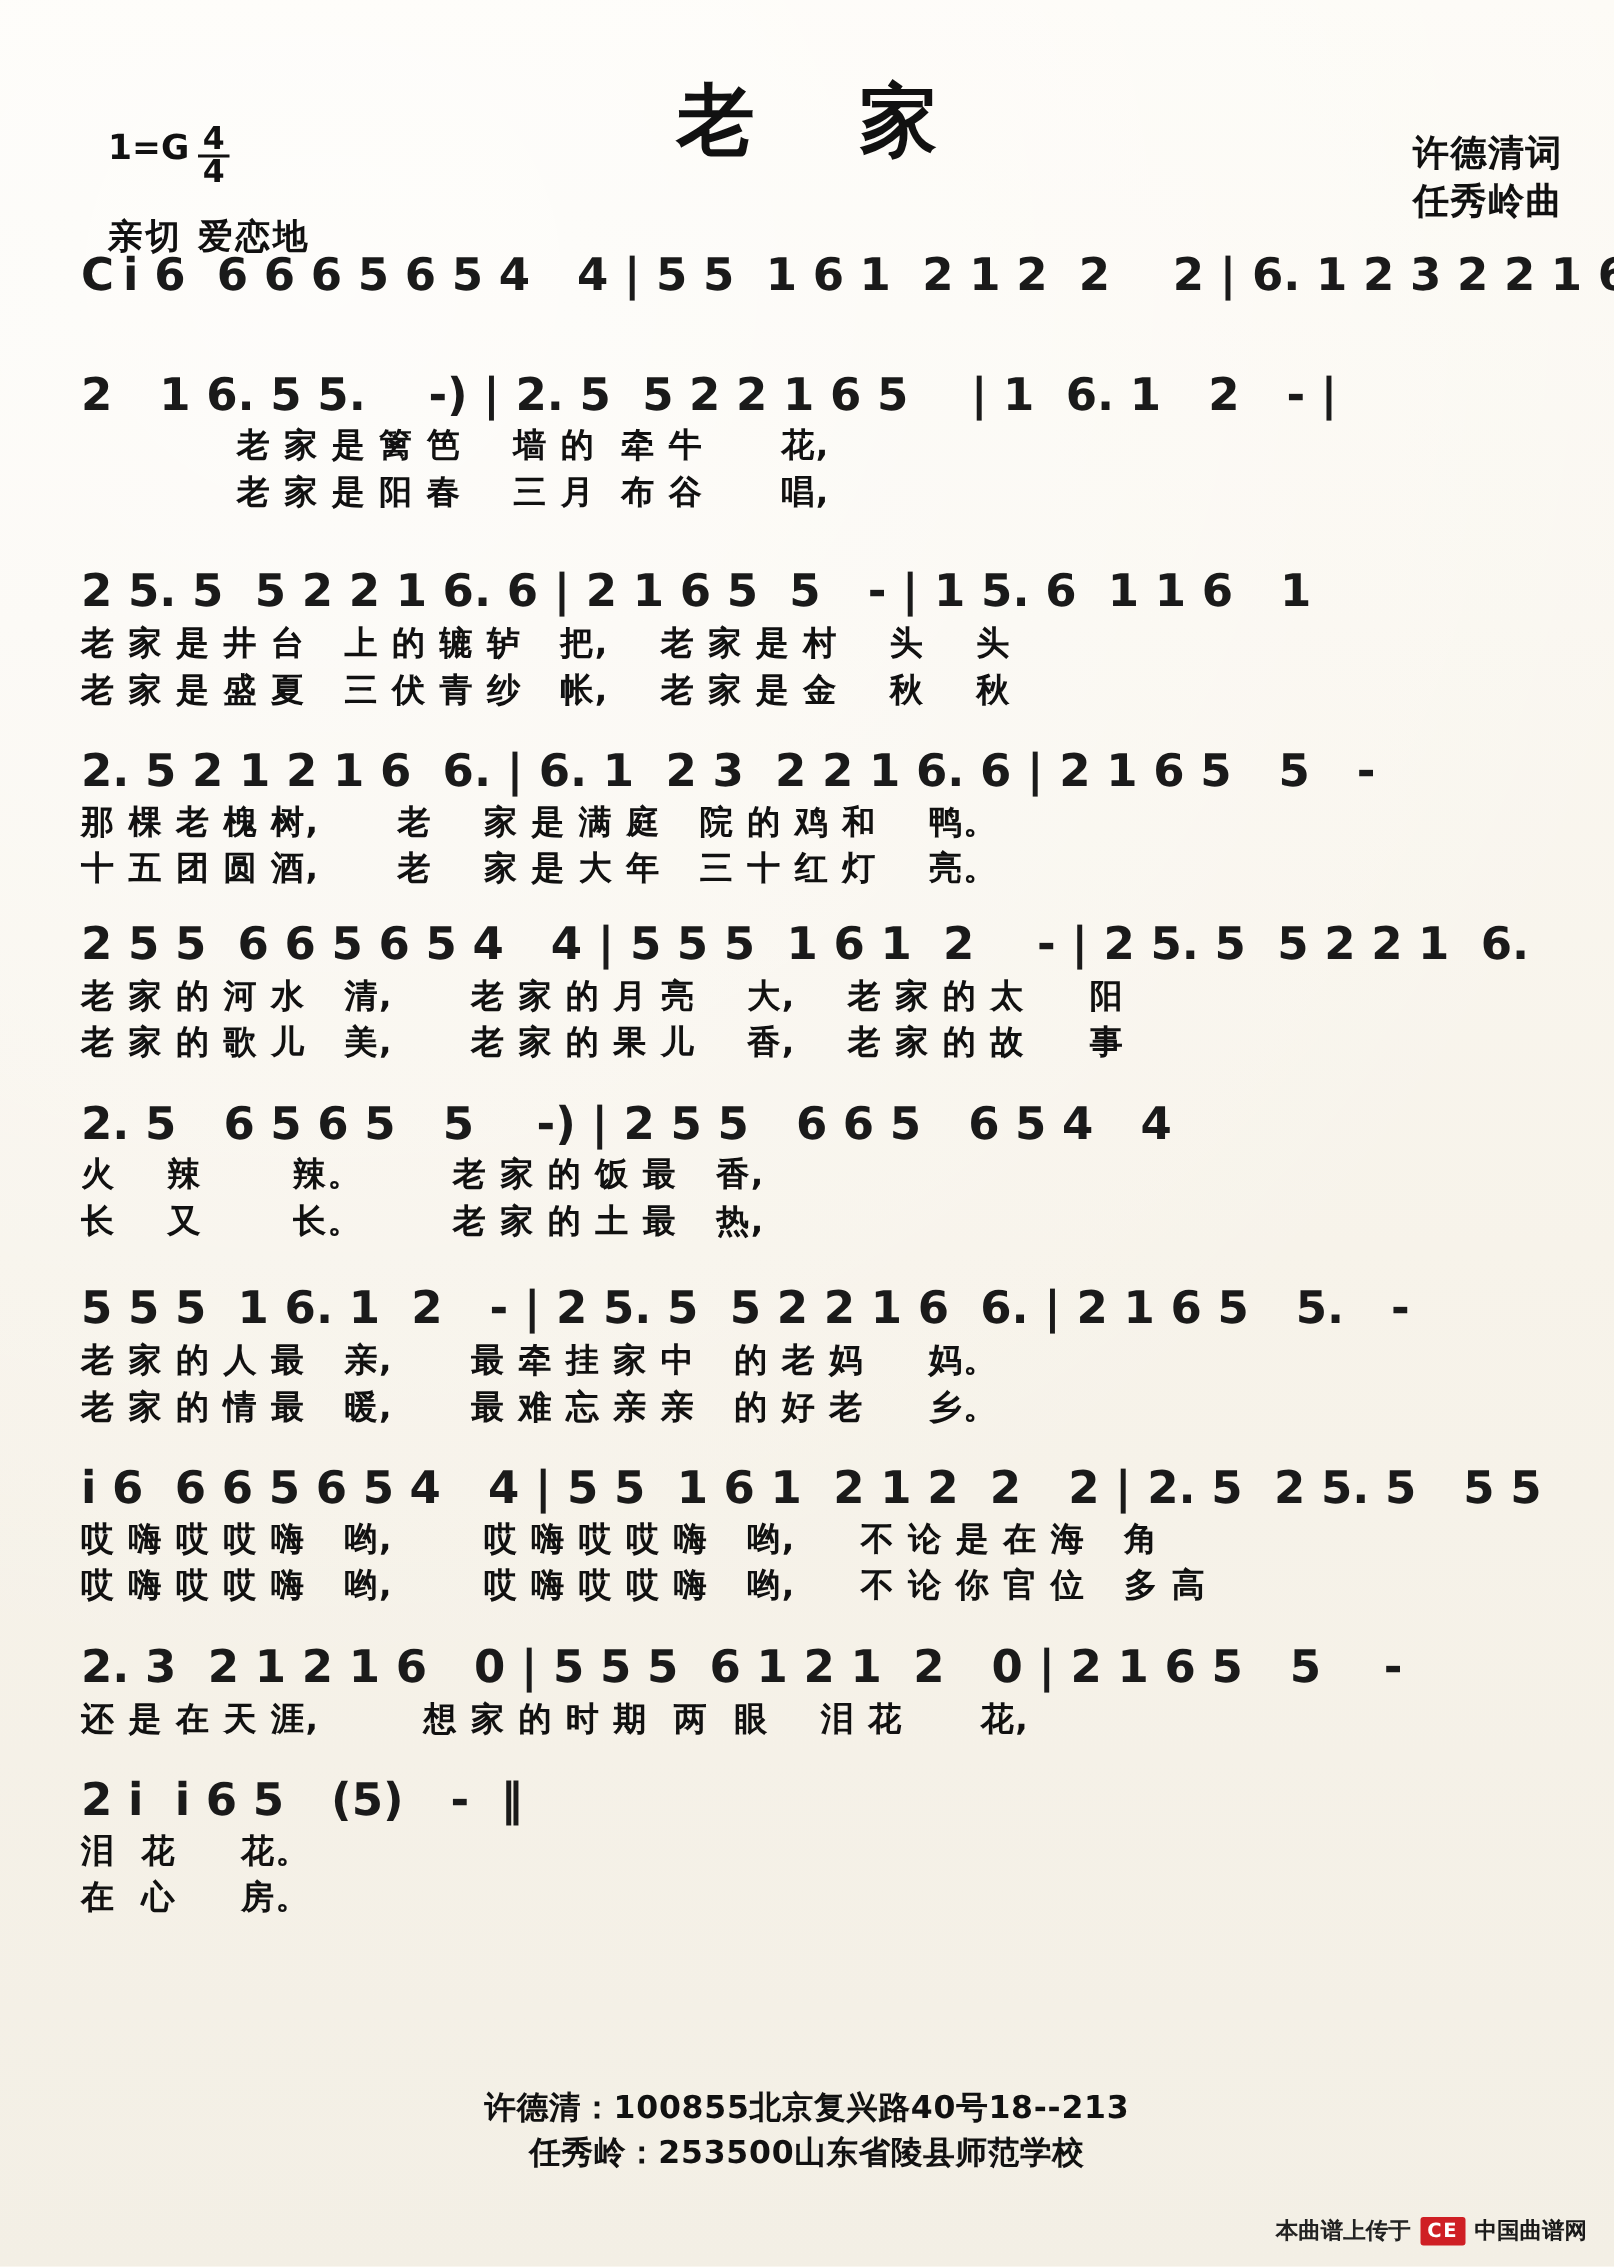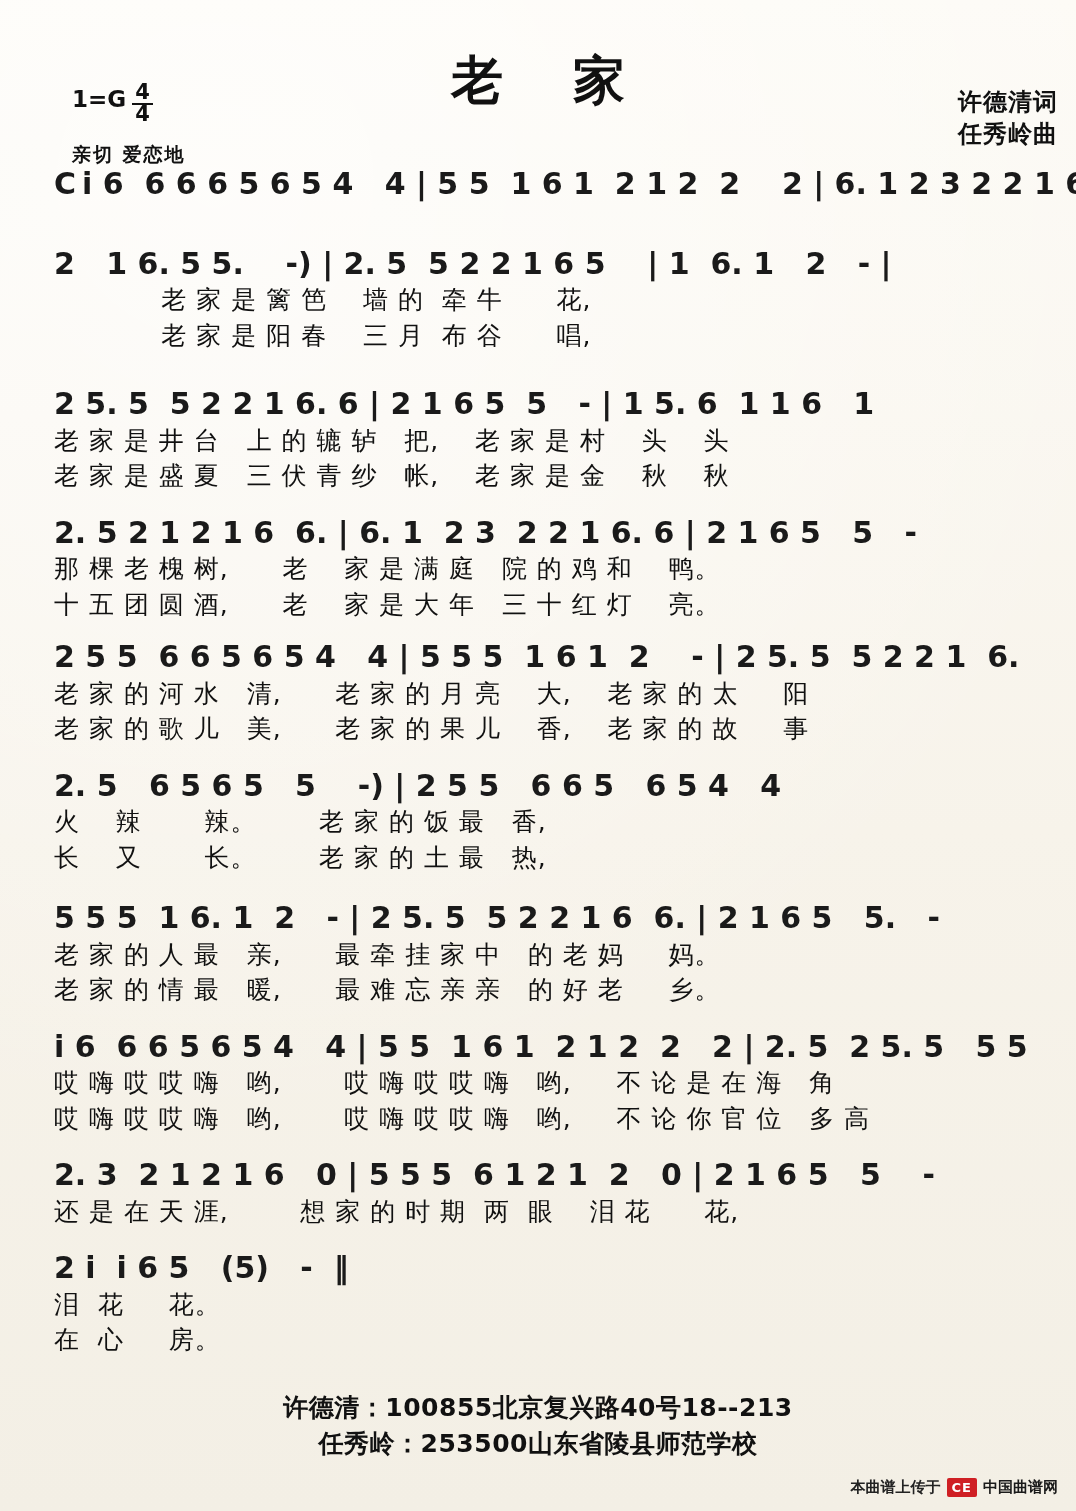--- a/index.html
+++ b/index.html
@@ -32,24 +32,24 @@
     display:flex;align-items:flex-start;gap:6px;
   }
   .key-block .meter{
     display:inline-flex;flex-direction:column;align-items:center;
     line-height:0.95;font-size:21px;margin-top:-3px;
   }
   .key-block .meter .num{border-bottom:2px solid #111;padding:0 3px;}
   .key-block .meter .den{padding:0 3px;}
   .expression{
     position:absolute;left:72px;top:142px;
-    font-size:19px;font-weight:700;color:#111;letter-spacing:2px;
+    font-size:23px;font-weight:700;color:#111;letter-spacing:2px;
   }
   .credits{
-    position:absolute;right:18px;top:86px;
+    position:absolute;right:34px;top:86px;
     text-align:right;font-size:24px;font-weight:700;line-height:1.35;
     letter-spacing:1px;color:#111;
   }
   
   .score{
     position:absolute;left:54px;top:168px;width:980px;
   }
   .system{
     position:relative;
     margin-bottom:10px;
@@ -61,33 +61,33 @@
     line-height:1.05;
     white-space:pre;
     padding-bottom:2px;
   }
   .notes-row .seg{display:inline-block;}
   .notes-row .clef{
     font-size:30px;font-weight:700;margin-right:6px;
   }
   .lyric-row{
     display:flex;
-    font-size:25px;font-weight:400;
+    font-size:22px;font-weight:700;
     letter-spacing:1px;
     line-height:1.5;
     white-space:pre;
     color:#111;
   }
   .lyric-row.second{margin-top:-2px;}
   
   .footer{
     position:absolute;left:0;width:100%;
     top:1390px;
     text-align:center;
-    font-size:25px;font-weight:700;line-height:1.45;
+    font-size:21px;font-weight:700;line-height:1.45;
     color:#111;letter-spacing:0.5px;
   }
   .footer div{white-space:pre;}
   .watermark{
     position:absolute;right:18px;bottom:14px;
     display:flex;align-items:center;gap:6px;
     font-size:15px;color:#333;font-weight:700;justify-content:center;
   }
   .wm-badge{
     display:inline-block;background:#cf1f24;color:#fff;

